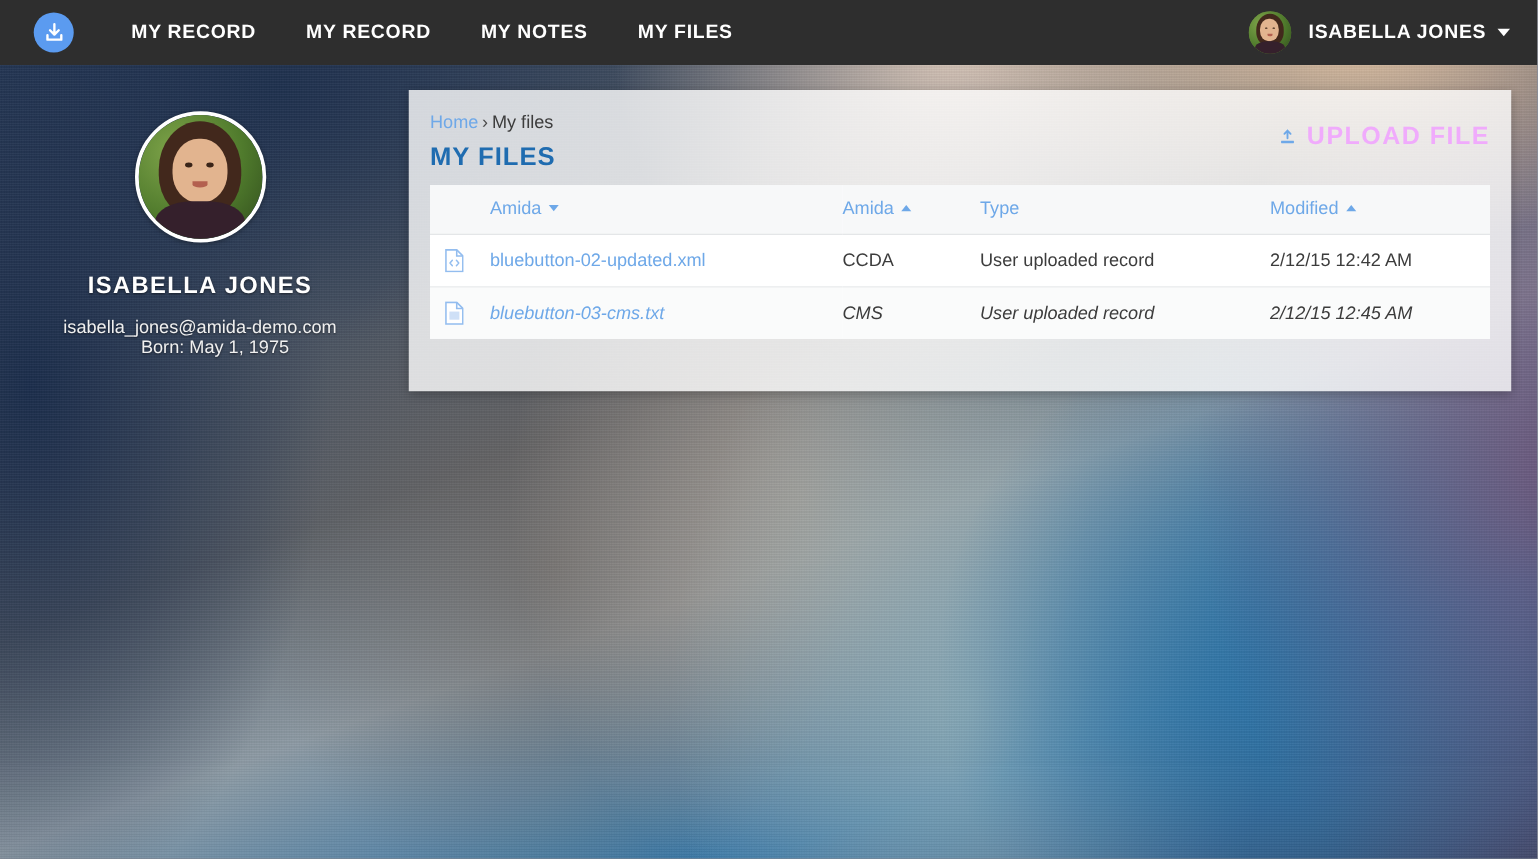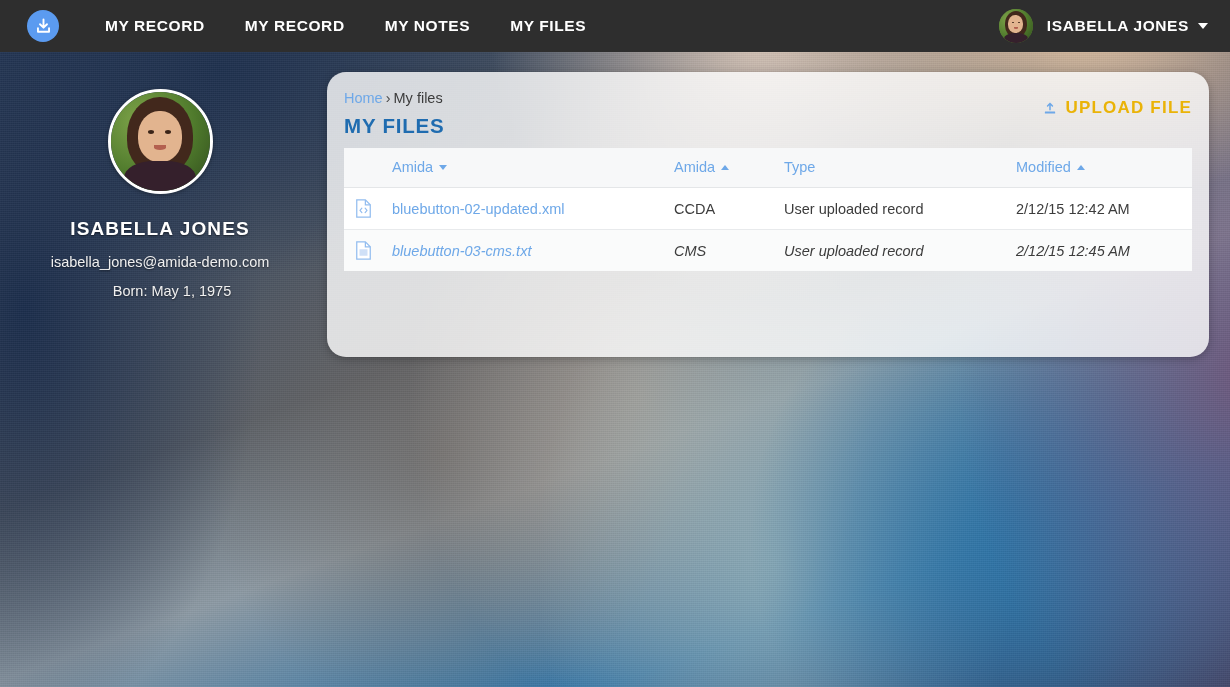--- a/index.html
+++ b/index.html
@@ -136,21 +136,20 @@
     letter-spacing: 1.1px;
     text-shadow: 0 1px 2px rgba(0,0,0,0.55);
   }
   #profile-email {
     margin-top: 14px;
     color: #f0f0f0;
     font-size: 14.5px;
     text-shadow: 0 1px 2px rgba(0,0,0,0.55);
   }
   #profile-born {
-    margin-top: 13px;
     color: #f0f0f0;
     font-size: 14.5px;
     text-shadow: 0 1px 2px rgba(0,0,0,0.55);
     padding-left: 24px;
   }
 
   
   .face { position: absolute; inset: 0; }
   .face .bgc { position:absolute; inset:0; background:
       radial-gradient(circle at 30% 30%, #7fa44a 0%, #4f7a2c 55%, #2f4a1c 100%); }
@@ -164,25 +163,24 @@
   .face .mouth { position:absolute; left:44%; top:54%; width:12%; height:5%;
       background:#b3604f; border-radius:0 0 50% 50%; }
   .face .body { position:absolute; left:14%; top:70%; width:72%; height:40%;
       background:#35202c; border-radius:42% 42% 0 0; }
 
   
   #panel {
     position: absolute;
     top: 72px; left: 327px;
     width: 882px;
-    height: 285px;
+    height: 241px;
     background: rgba(255,255,255,0.80);
     box-shadow: 0 2px 8px rgba(0,0,0,0.25);
     z-index: 12;
-    border-radius: 19px;
   }
   #panel-header {
     position: relative;
     padding: 18px 18px 0 17px;
     height: 76px;
   }
   #breadcrumb {
     font-size: 14.5px;
     color: #4a4a4a;
     white-space: nowrap;
@@ -196,22 +194,22 @@
     font-weight: bold;
     color: #1f6cb0;
     letter-spacing: 0.8px;
   }
   #upload-file-btn {
     position: absolute;
     right: 17px;
     top: 26px;
     display: flex;
     align-items: center;
-    color: #eab308;
-    font-size: 17px;
+    color: #f0abfc;
+    font-size: 20px;
     font-weight: bold;
     letter-spacing: 1.2px;
     cursor: pointer;
     white-space: nowrap;
   }
   #upload-file-btn svg { margin-right: 8px; display: block; }
 
   
   #files-table {
     width: 848px;

